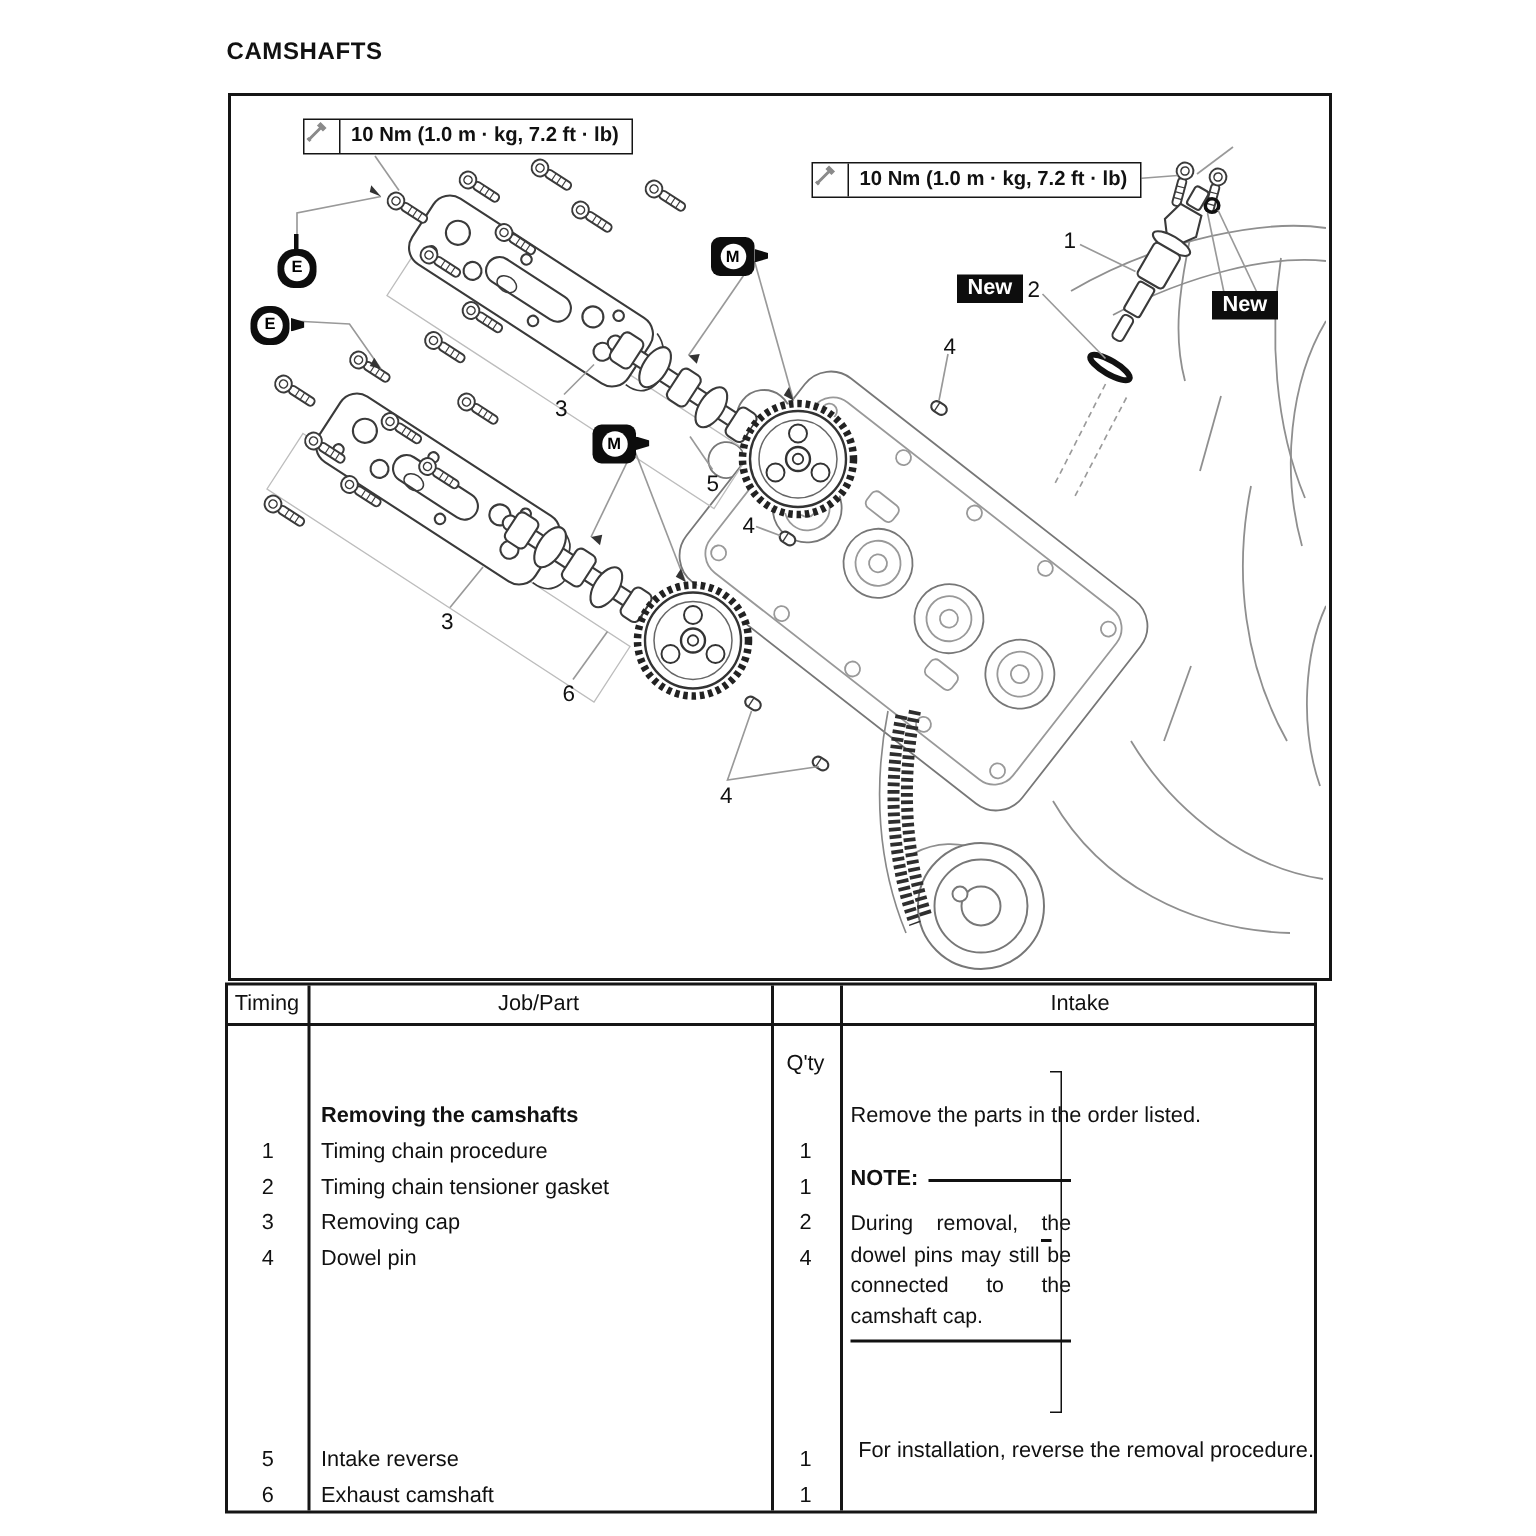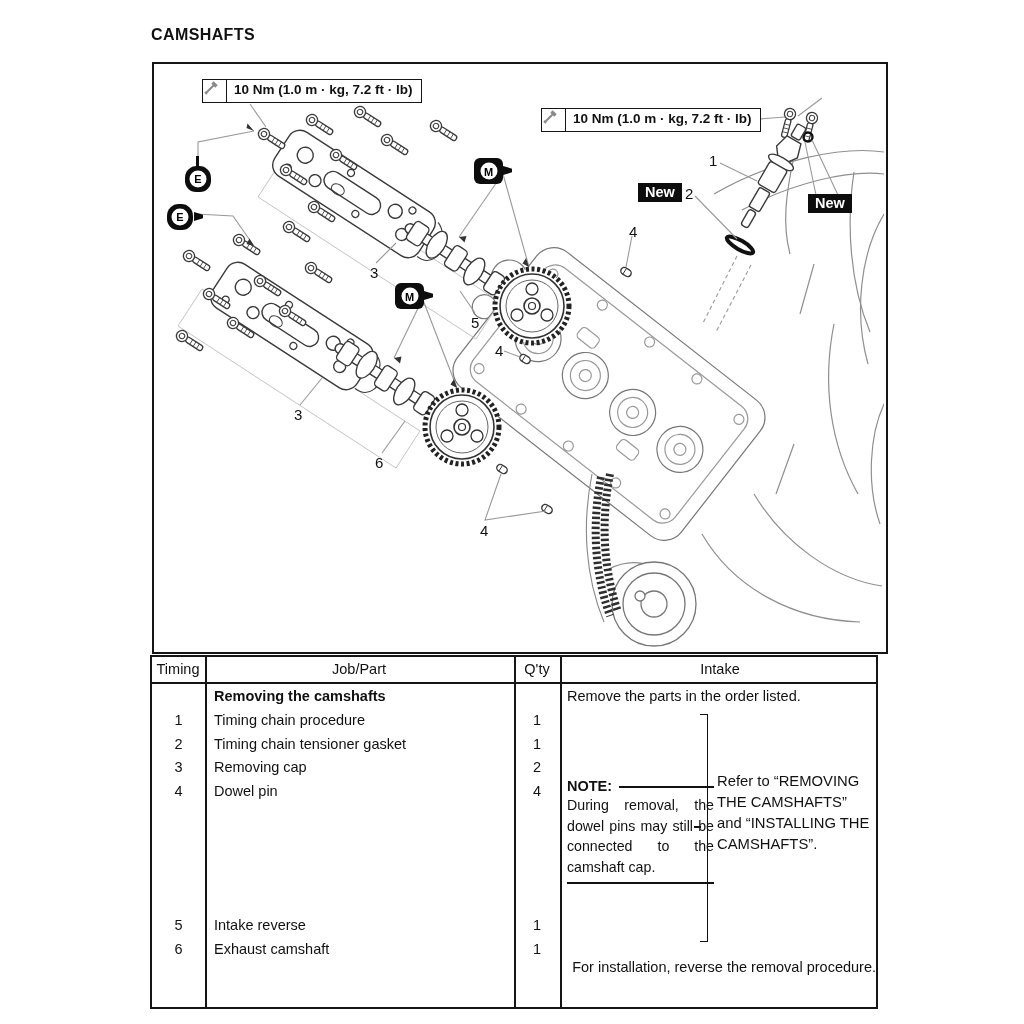--- a/index.html
+++ b/index.html
@@ -27,32 +27,32 @@
   .grease .letter-circle { top:50%; }
   .nozzle { position:absolute; right:-9px; top:8px; width:9px; height:9px; background:#0d0d0d; clip-path:polygon(0 0,100% 30%,100% 70%,0 100%); }
   .oilcan .nozzle { top:14px; right:-6px; }
 
   
   .parts-table { position:absolute; left:150px; top:655px; width:728px; height:354px; border:2.5px solid #151515; background:#fff; font-size:14.5px; }
   .vline { position:absolute; top:0; bottom:0; width:1.5px; background:#151515; }
   .hline-header { position:absolute; left:0; right:0; top:25px; height:1.8px; background:#151515; }
   .th { position:absolute; top:4px; font-size:14.5px; white-space:nowrap; transform:translateX(-50%); }
   .tbody { position:absolute; left:0; right:0; top:27px; bottom:0; }
-  .cell { position:absolute; white-space:nowrap; }
+  .cell { position:absolute; white-space:nowrap;margin-top:48px; }
   .order-cell { left:0; width:53px; text-align:center; }
   .qty-cell { left:362px; width:46px; text-align:center; }
   .job-cell { left:62px; }
   .remark-cell { left:415px; }
   .bold { font-weight:bold; }
 
   .note-block { position:absolute; left:415px; top:94px; width:147px; }
   .note-head { display:flex; align-items:center; }
   .note-head .nlabel { font-weight:bold; font-size:14.5px; }
   .note-head .nrule { flex:1; height:2px; background:#111; margin-left:7px; margin-top:2px; }
-  .note-text { margin-top:1px; font-size:14.2px; line-height:20.5px; text-align:justify; white-space:normal; }
+  .note-text { margin-top:12px; font-size:14.2px; line-height:20.5px; text-align:justify; white-space:normal; }
   .note-bottom-rule { height:2px; background:#111; margin-top:5px; }
 
   .bracket { position:absolute; left:548px; top:30px; width:8px; height:228px; border-top:1.7px solid #111; border-right:1.7px solid #111; border-bottom:1.7px solid #111; }
   .bracket-mid { position:absolute; left:542px; top:142px; width:7px; height:1.7px; background:#111; }
   .refer-cell { position:absolute; left:565px; top:87px; width:158px; font-size:14.8px; line-height:21px; white-space:normal; }
   .footer-cell { position:absolute; left:415px; top:272px; width:309px; line-height:23px; white-space:normal;text-align:right; }
 </style>
 </head>
 <body>
 
@@ -312,21 +312,21 @@
   </div>
 
   <div class="parts-table">
     <div class="vline" style="left:53px;"></div>
     <div class="vline" style="left:362px;"></div>
     <div class="vline" style="left:408px;"></div>
     <div class="hline-header"></div>
 
     <span class="th" style="left:26px;">Timing</span>
     <span class="th" style="left:207px;">Job/Part</span>
-    <span class="th" style="left:385px;">Q'ty</span>
+    <span class="th" style="left:385px;margin-top:40px;">Q'ty</span>
     <span class="th" style="left:568px;">Intake</span>
 
     <div class="tbody">
       <span class="cell job-cell bold" style="top:4px;">Removing the camshafts</span>
       <span class="cell remark-cell" style="top:4px;">Remove the parts in the order listed.</span>
 
       <span class="cell order-cell" style="top:28px;">1</span>
       <span class="cell job-cell" style="top:28px;">Timing chain procedure</span>
       <span class="cell qty-cell" style="top:28px;">1</span>
 
@@ -346,21 +346,20 @@
         <div class="note-head">
           <span class="nlabel">NOTE:</span>
           <span class="nrule"></span>
         </div>
         <div class="note-text">During removal, the dowel pins may still be connected to the camshaft cap.</div>
         <div class="note-bottom-rule"></div>
       </div>
 
       <div class="bracket"></div>
       <div class="bracket-mid"></div>
-      <div class="refer-cell">Refer to “REMOVING THE CAMSHAFTS” and “INSTALLING THE CAMSHAFTS”.</div>
 
       <span class="cell order-cell" style="top:233px;">5</span>
       <span class="cell job-cell" style="top:233px;">Intake reverse</span>
       <span class="cell qty-cell" style="top:233px;">1</span>
 
       <span class="cell order-cell" style="top:256.5px;">6</span>
       <span class="cell job-cell" style="top:256.5px;">Exhaust camshaft</span>
       <span class="cell qty-cell" style="top:256.5px;">1</span>
 
       <div class="footer-cell">For installation, reverse the removal procedure.</div>

